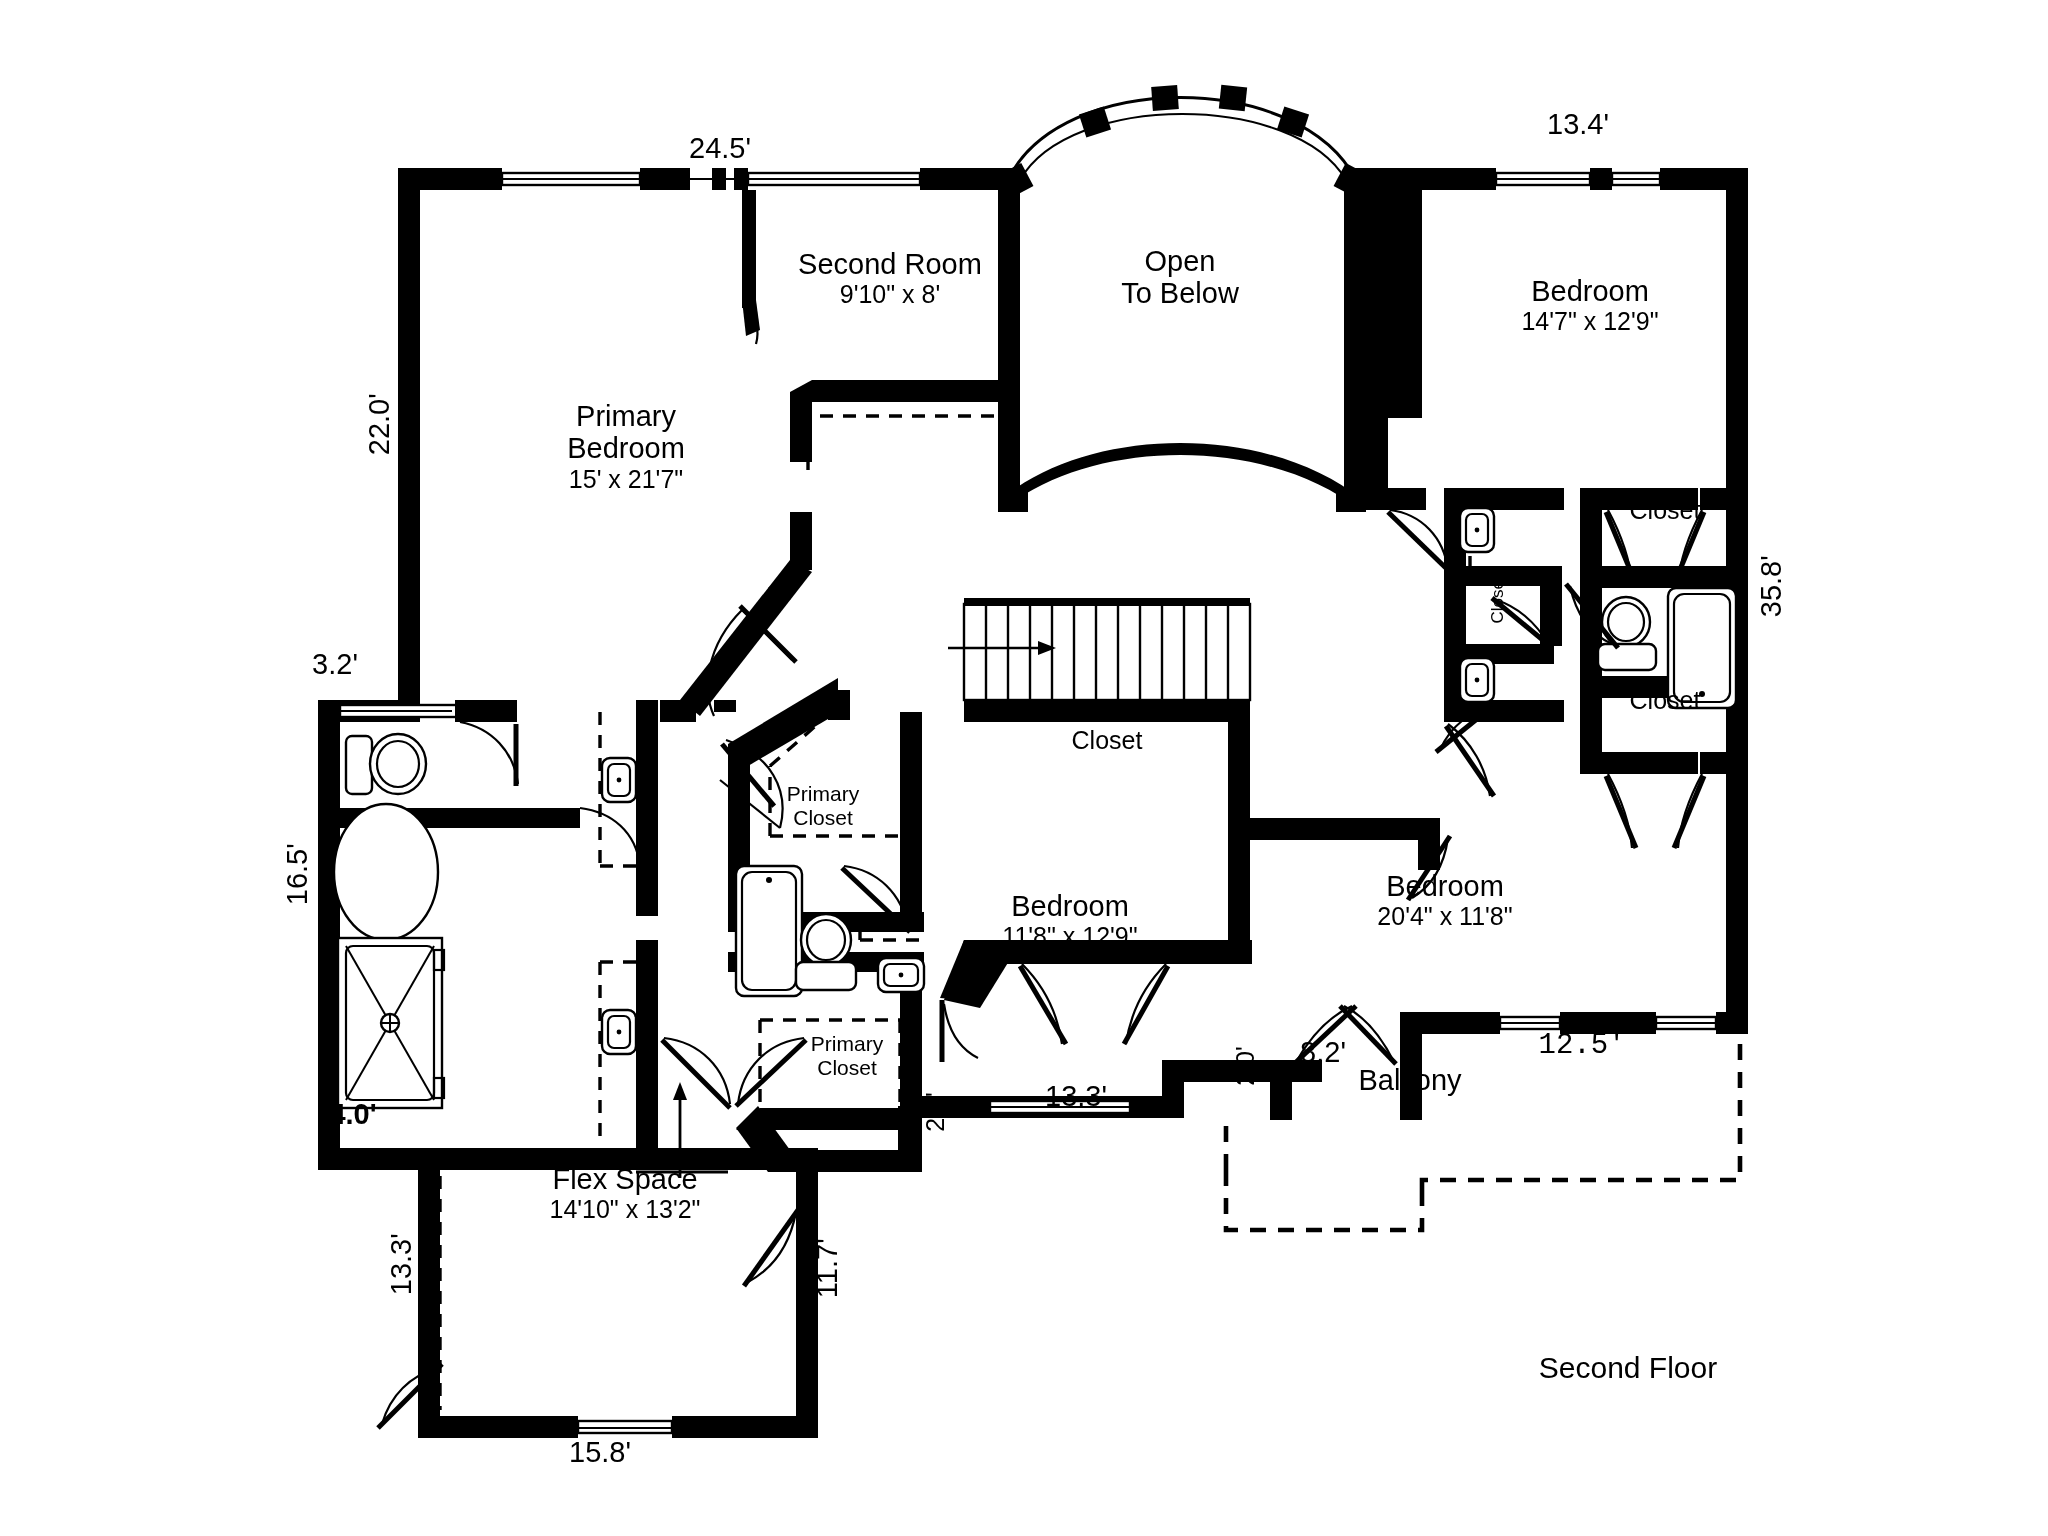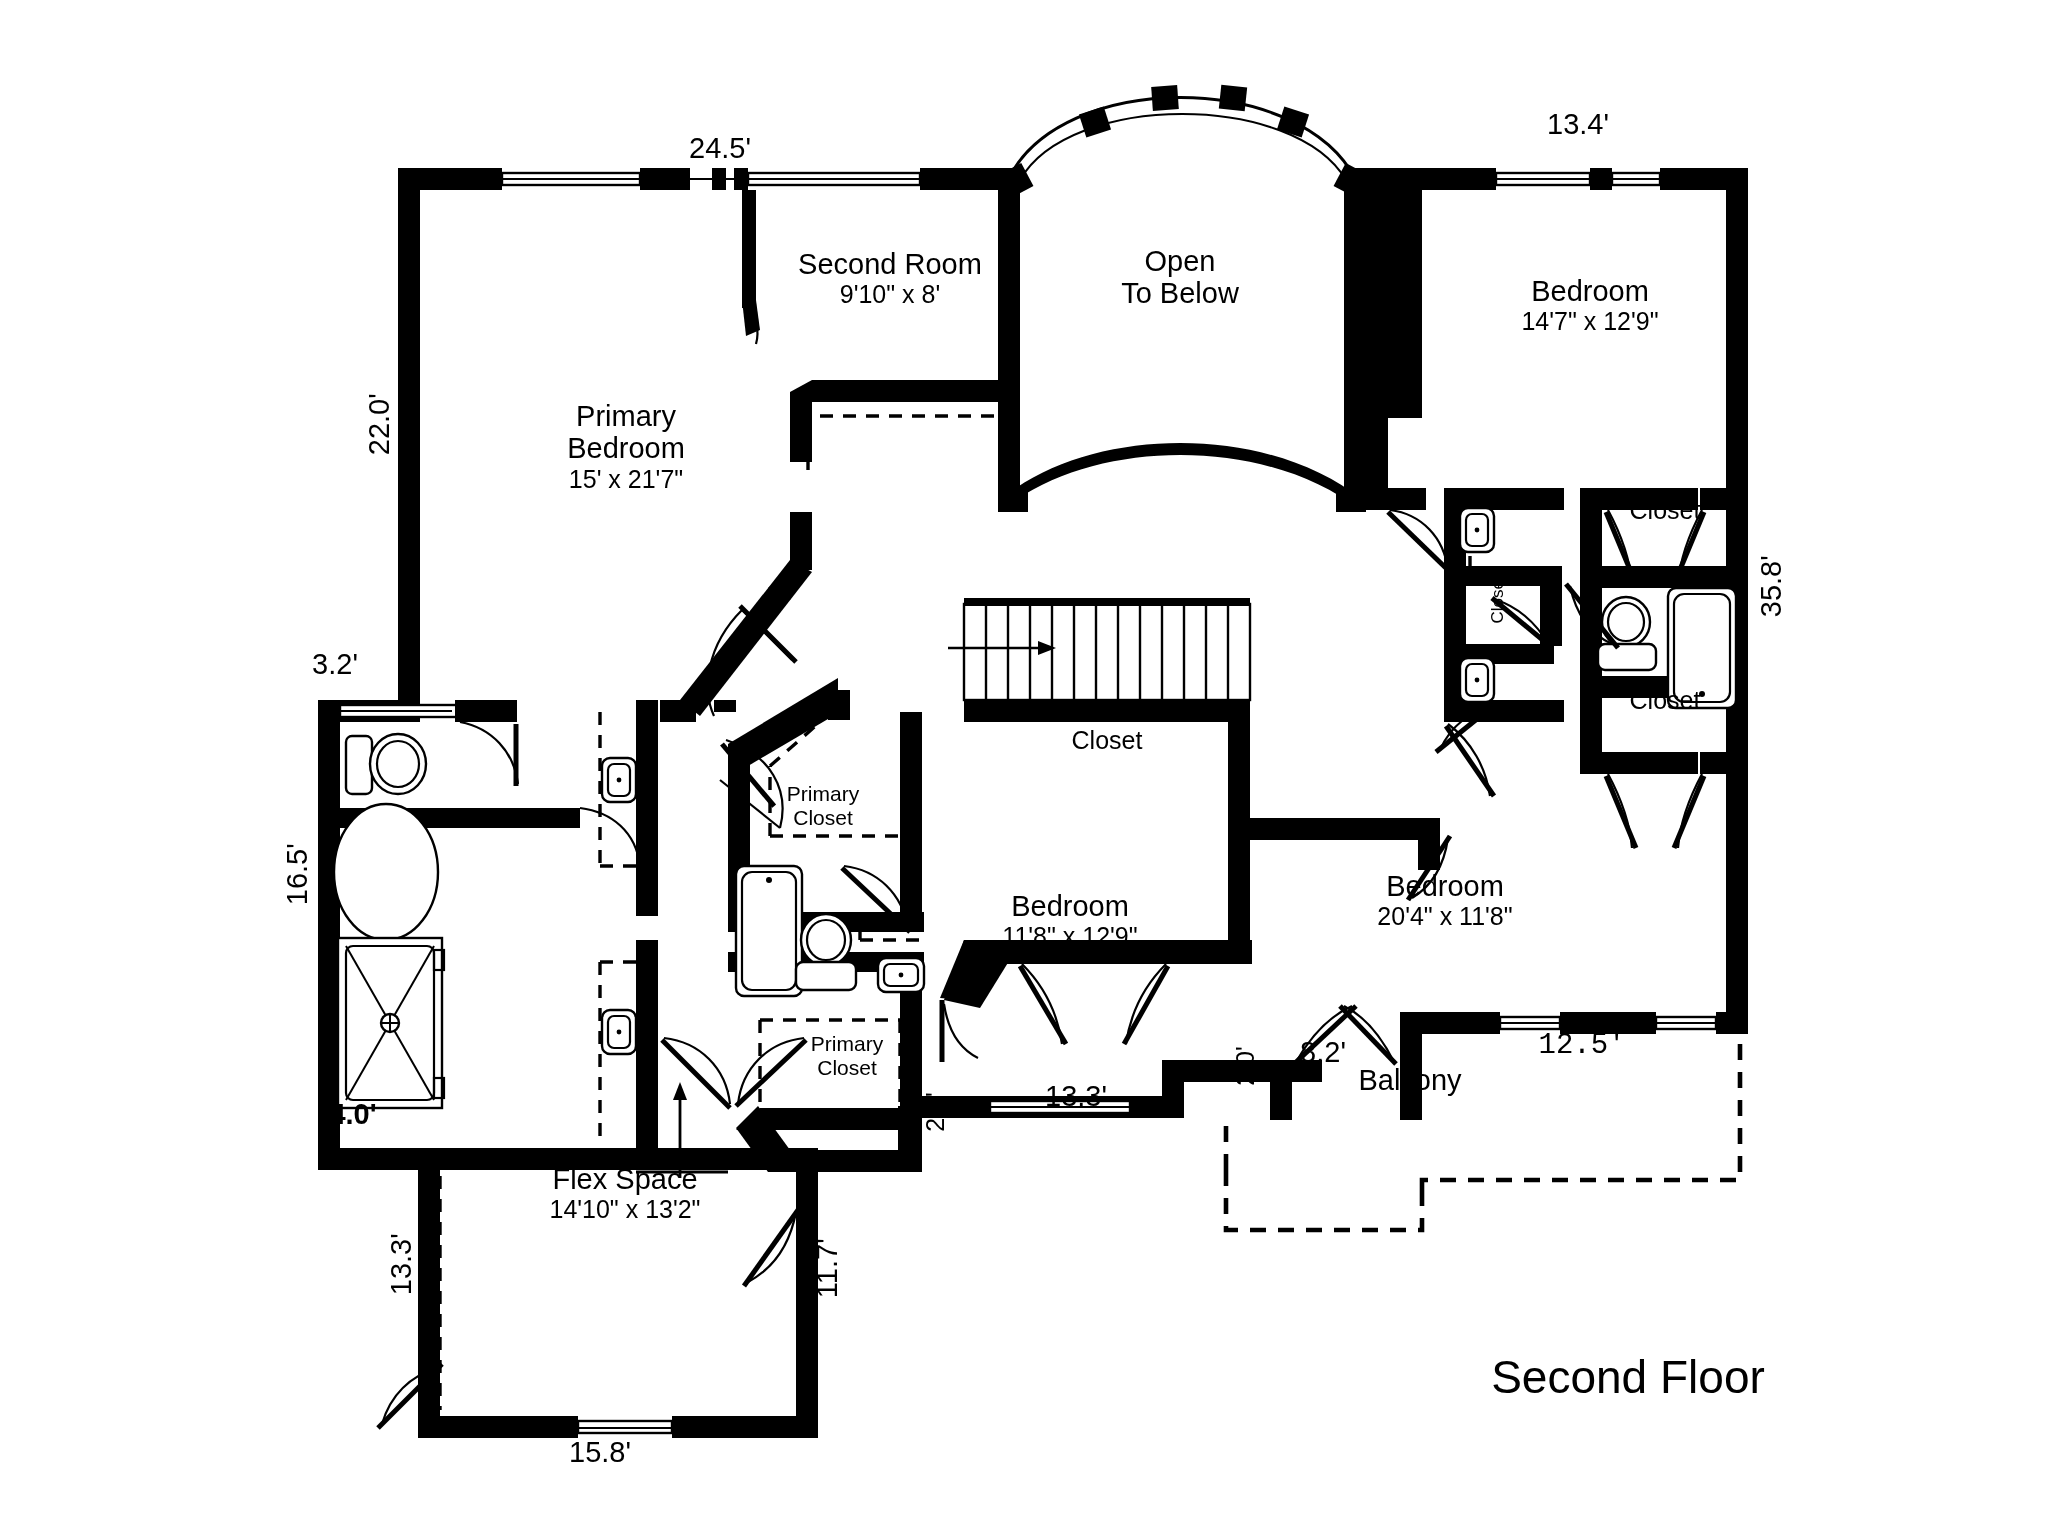--- a/index.html
+++ b/index.html
@@ -7,21 +7,21 @@
          font-family:"Liberation Sans",sans-serif;color:#000;overflow:hidden;}
   svg#plan{position:absolute;left:0;top:0;width:2048px;height:1536px;}
   .lbl{position:absolute;white-space:nowrap;line-height:1.12;text-align:center;color:#000;}
   .room-name{font-size:29px;}
   .room-dim{font-size:25px;}
   .closet-lbl{font-size:25px;}
   .closet-sm{font-size:17px;}
   .dimtxt{font-size:29px;}
   .dimtxt-sm{font-size:25px;}
   .rot90{transform:rotate(-90deg);}
-  .title{position:absolute;text-align:center;font-size:46px;line-height:1.18;}
+  .title{position:absolute;text-align:center;font-size:30px;line-height:1.18;}
   
   .w{fill:#000;}
   .thin{fill:none;stroke:#000;stroke-width:2.2;}
   .thin2{fill:#fff;stroke:#000;stroke-width:2.4;}
   .dash{fill:none;stroke:#000;stroke-width:4.6;stroke-dasharray:16 12;}
   .dashthin{fill:none;stroke:#000;stroke-width:3.4;stroke-dasharray:13 10;}
   .swing{fill:none;stroke:#000;stroke-width:2.2;}
   .dimline{fill:none;stroke:#000;stroke-width:2.2;}
 </style>
 </head>

